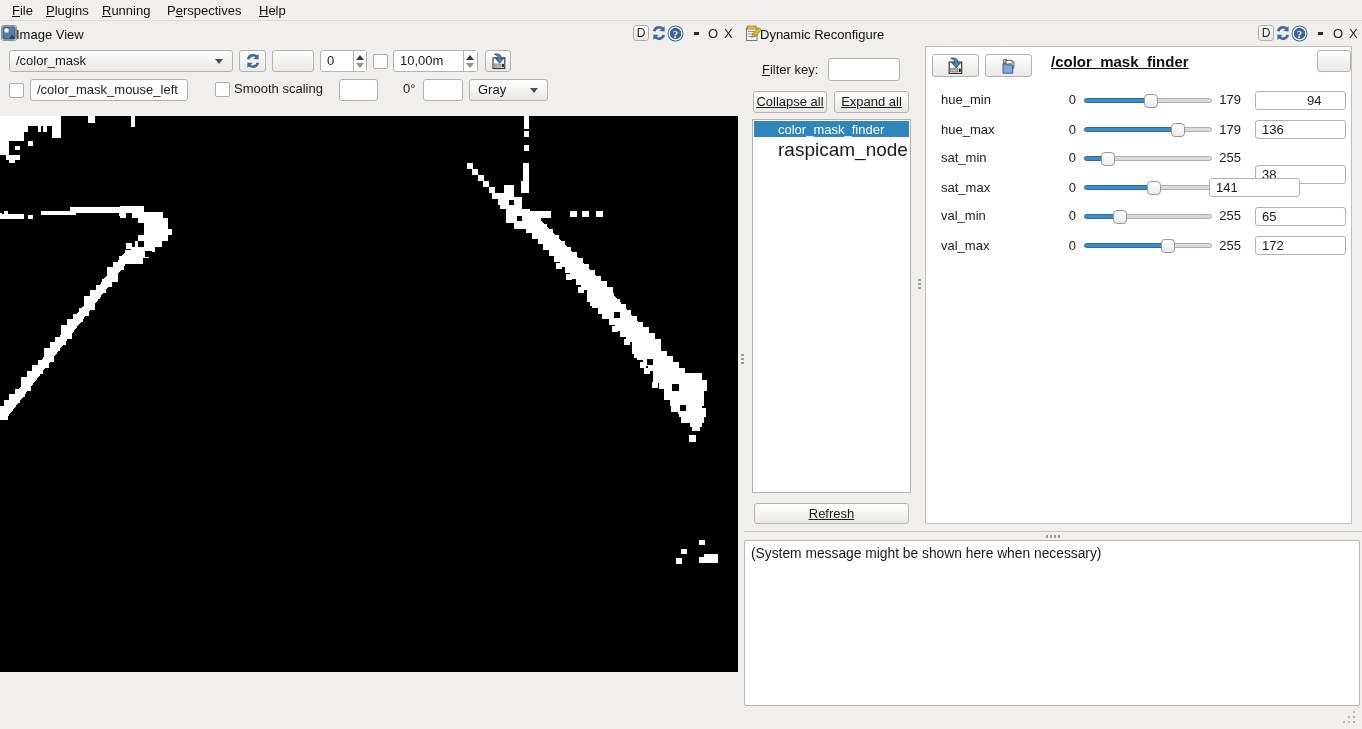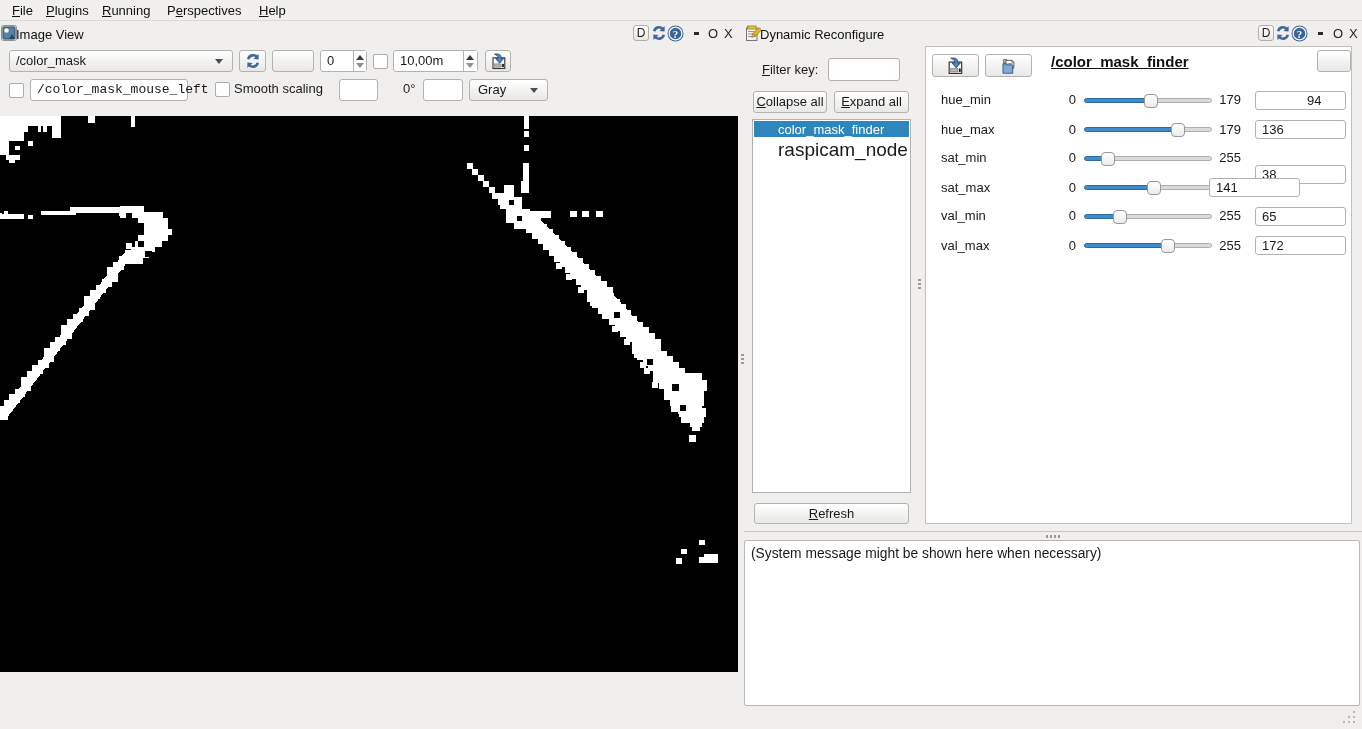--- a/index.html
+++ b/index.html
@@ -1,21 +1,21 @@
 <!DOCTYPE html>
 <html><head>
 <meta charset="utf-8">
 <style>
   * { margin:0; padding:0; box-sizing:border-box; }
   html,body { width:1362px; height:729px; overflow:hidden; }
   body { background:#f0efee; font-family:"Liberation Sans", sans-serif; color:#1a1a1a; position:relative; }
   .abs { position:absolute; }
   .menubar { position:absolute; left:0; top:0; width:1362px; height:21px; background:#f1f0ef; border-bottom:1px solid #dbdad8; }
   .menubar span { position:absolute; top:3px; font-size:13px; color:#101010; }
-  .btn { position:absolute; background:linear-gradient(180deg,#ffffff 0%,#f4f4f3 45%,#e9e8e6 100%); border:1px solid #b4b2af; border-radius:3px; }
+  .btn { position:absolute; background:linear-gradient(180deg,#ffffff 0%,#f4f4f3 45%,#e9e8e6 100%); border:1px solid #b4b2af; border-radius:3px;text-decoration:underline; }
   .entry { position:absolute; background:#ffffff; border:1px solid #b4b2af; border-radius:3px; font-size:13px; color:#1a1a1a; }
   .entry .txt { position:absolute; left:6px; top:2px; white-space:nowrap; }
   .cb { position:absolute; width:15px; height:15px; background:#fefefe; border:1px solid #aeacaa; border-radius:2px; }
   .lbl { position:absolute; font-size:13px; color:#1a1a1a; white-space:nowrap; }
   .arrowdown { position:absolute; width:0; height:0; border-left:4px solid transparent; border-right:4px solid transparent; border-top:5px solid #4d4d4d; }
   .spinbtns { position:absolute; border-left:1px solid #b7b5b2; background:#fff; }
   .tri-up { position:absolute; width:0; height:0; border-left:4.5px solid transparent; border-right:4.5px solid transparent; border-bottom:5px solid #3c3c3c; }
   .tri-dn { position:absolute; width:0; height:0; border-left:4.5px solid transparent; border-right:4.5px solid transparent; border-top:5px solid #8f8f8f; }
   .titletxt { position:absolute; font-size:13px; color:#111; white-space:nowrap; }
   .winglyph { position:absolute; font-size:13px; color:#222; }
@@ -121,21 +121,21 @@
 <div class="btn" style="left:485px;top:50px;width:26px;height:22px;">
   <svg style="position:absolute;left:4px;top:2px" width="17" height="17" viewBox="0 0 17 17">
     <rect x="3" y="4.8" width="11.8" height="10.7" fill="#fcfcfc" stroke="#333" stroke-width="1.1"></rect>
     <rect x="4.5" y="10.9" width="6.6" height="3.2" fill="#b4b4b4" stroke="#666" stroke-width="0.5"></rect>
     <rect x="12.1" y="10.9" width="1.8" height="3.2" fill="#1a1a1a"></rect>
     <path d="M 4.5 1.2 C 8.5 0.4 11 1.6 11 4.2 L 11 5.6 L 13.6 5.6 L 9.6 10.2 L 5.6 5.6 L 8.2 5.6 L 8.2 4.4 C 8.2 3 6.8 2.2 4.5 1.2 Z" fill="#4e86c0" stroke="#274e77" stroke-width="0.9"></path>
   </svg>
 </div>
 
 <div class="cb" style="left:9px;top:83px;"></div>
-<div class="entry" style="left:30px;top:79px;width:158px;height:22px;font-family:Liberation Mono, monospace;">
+<div class="entry" style="left:30px;top:79px;width:158px;height:22px;">
   <div class="txt">/color_mask_mouse_left</div>
 </div>
 <div class="cb" style="left:215px;top:82px;"></div>
 <div class="lbl" style="left:234px;top:81px;">Smooth scaling</div>
 <div class="entry" style="left:339px;top:79px;width:39px;height:22px;"></div>
 <div class="lbl" style="left:403px;top:81px;">0°</div>
 <div class="entry" style="left:423px;top:79px;width:40px;height:22px;"></div>
 <div class="btn" style="left:469px;top:79px;width:79px;height:22px;">
   <div style="position:absolute;left:8px;top:2px;font-size:13px;">Gray</div>
   <div class="arrowdown" style="right:9px;top:8px;"></div>

